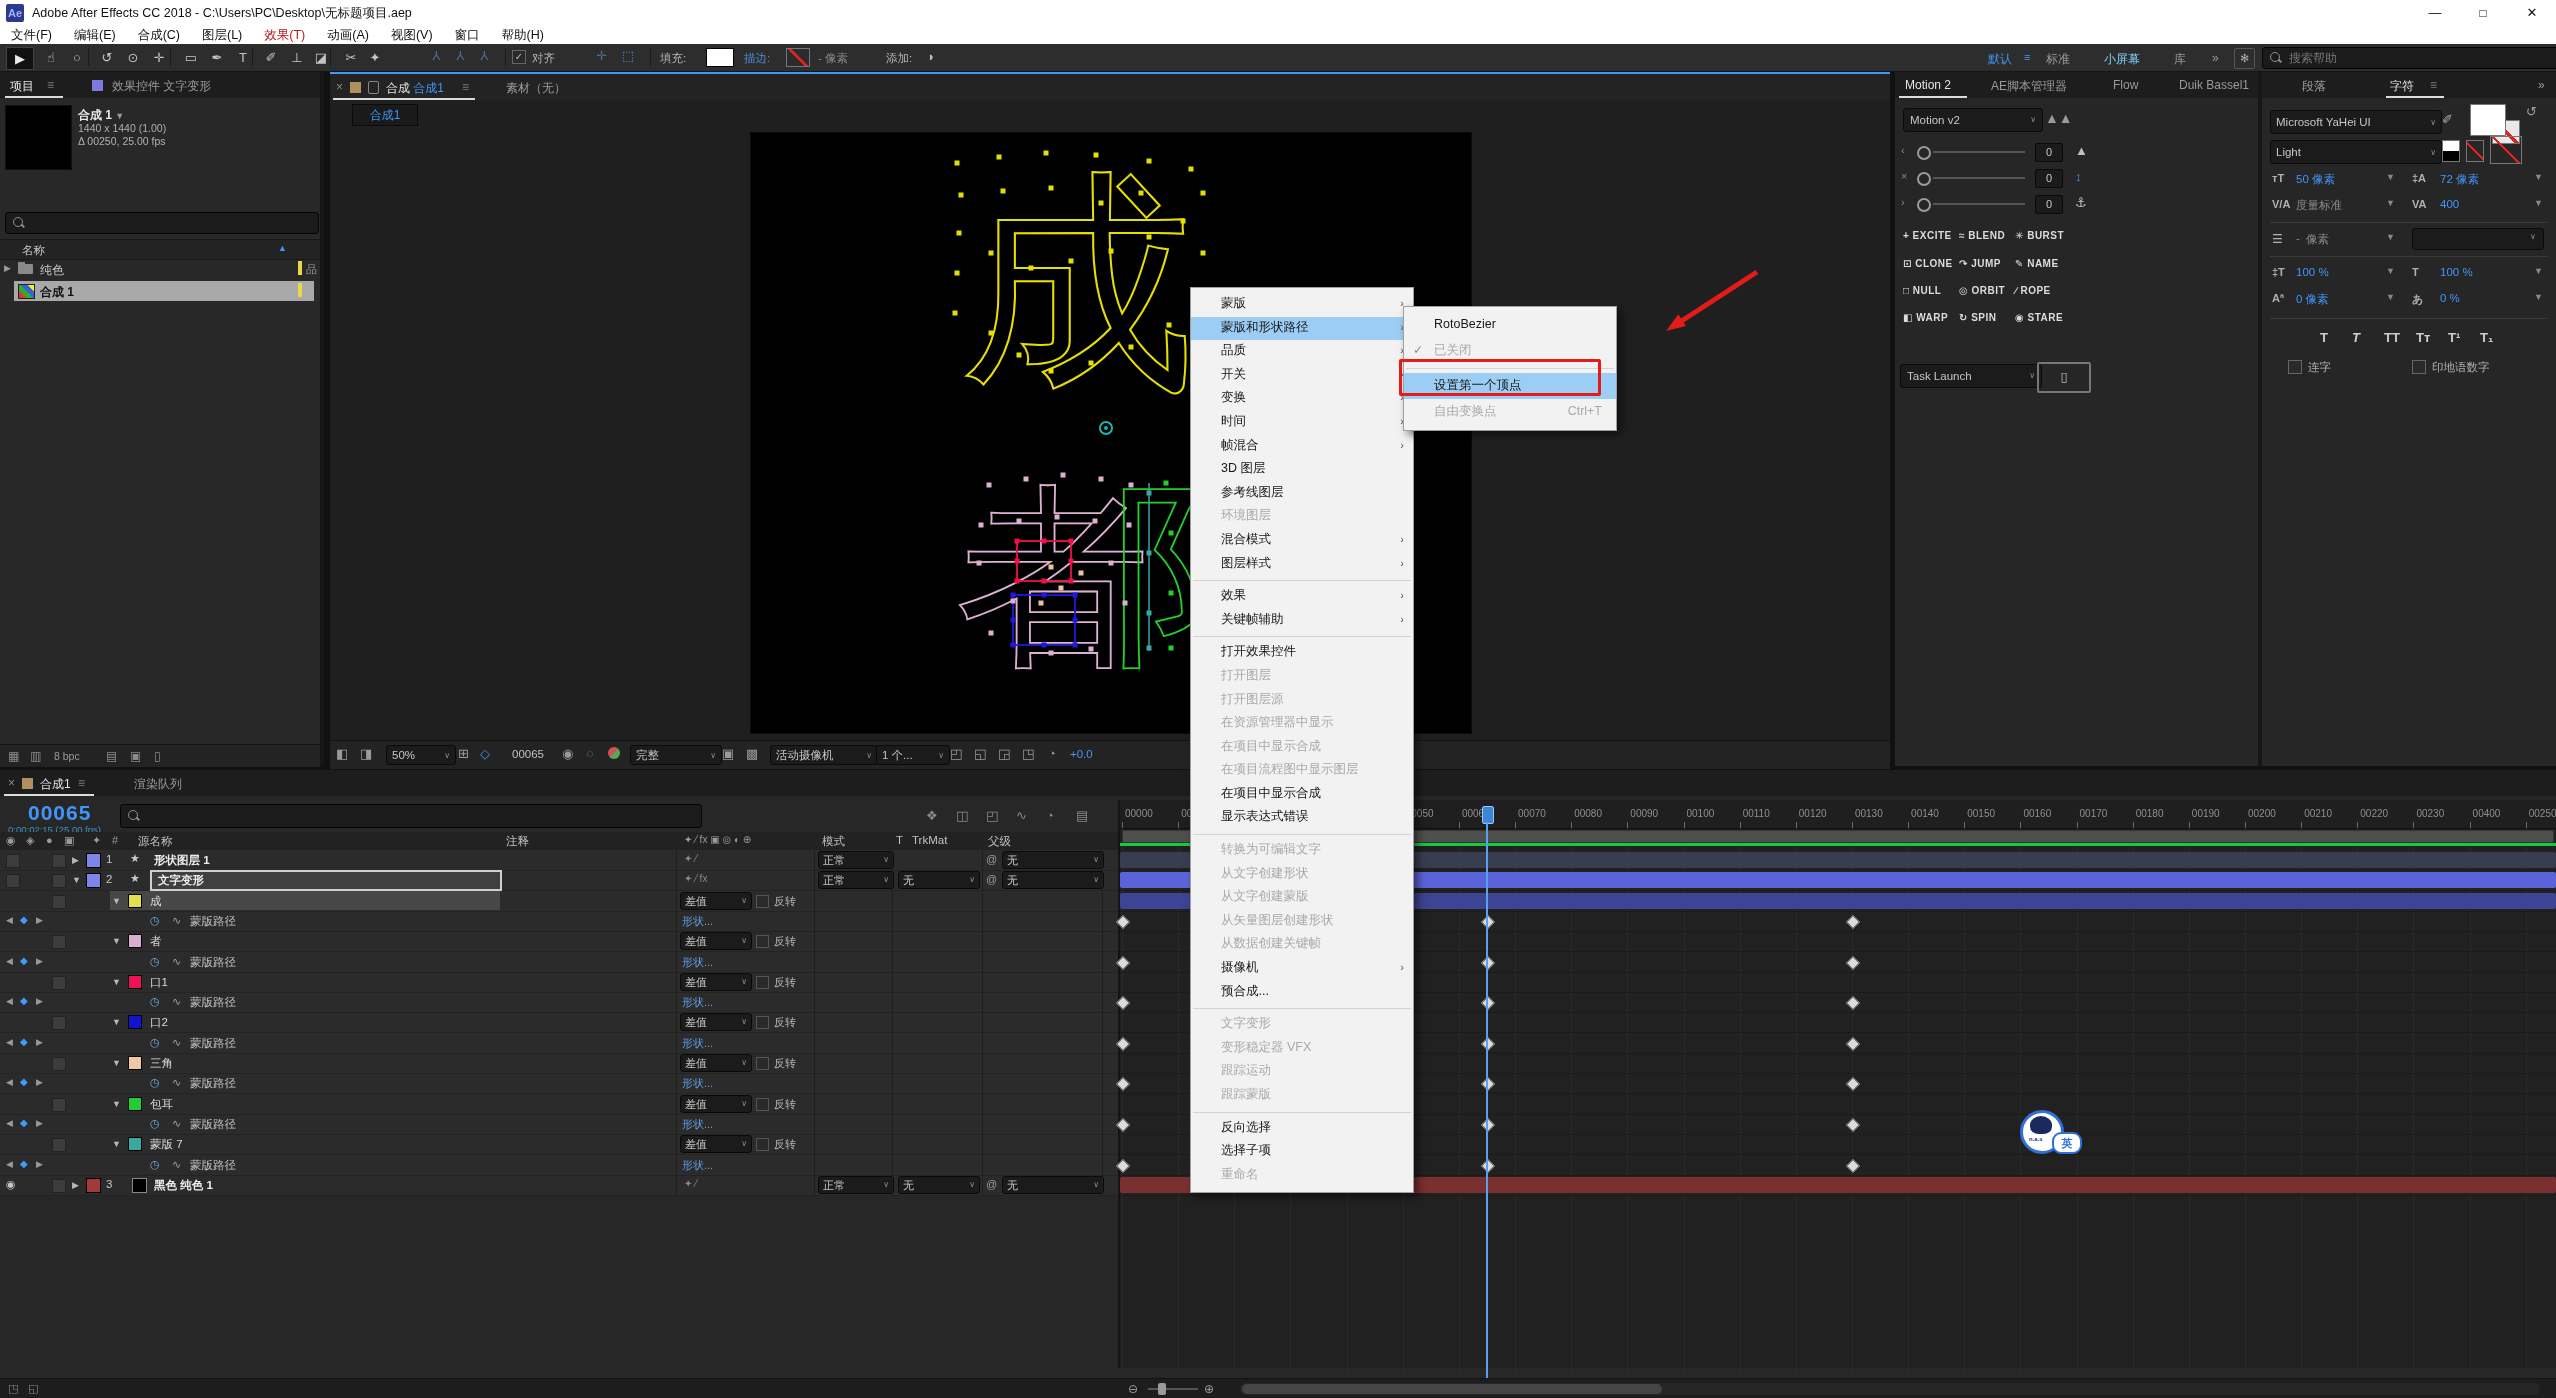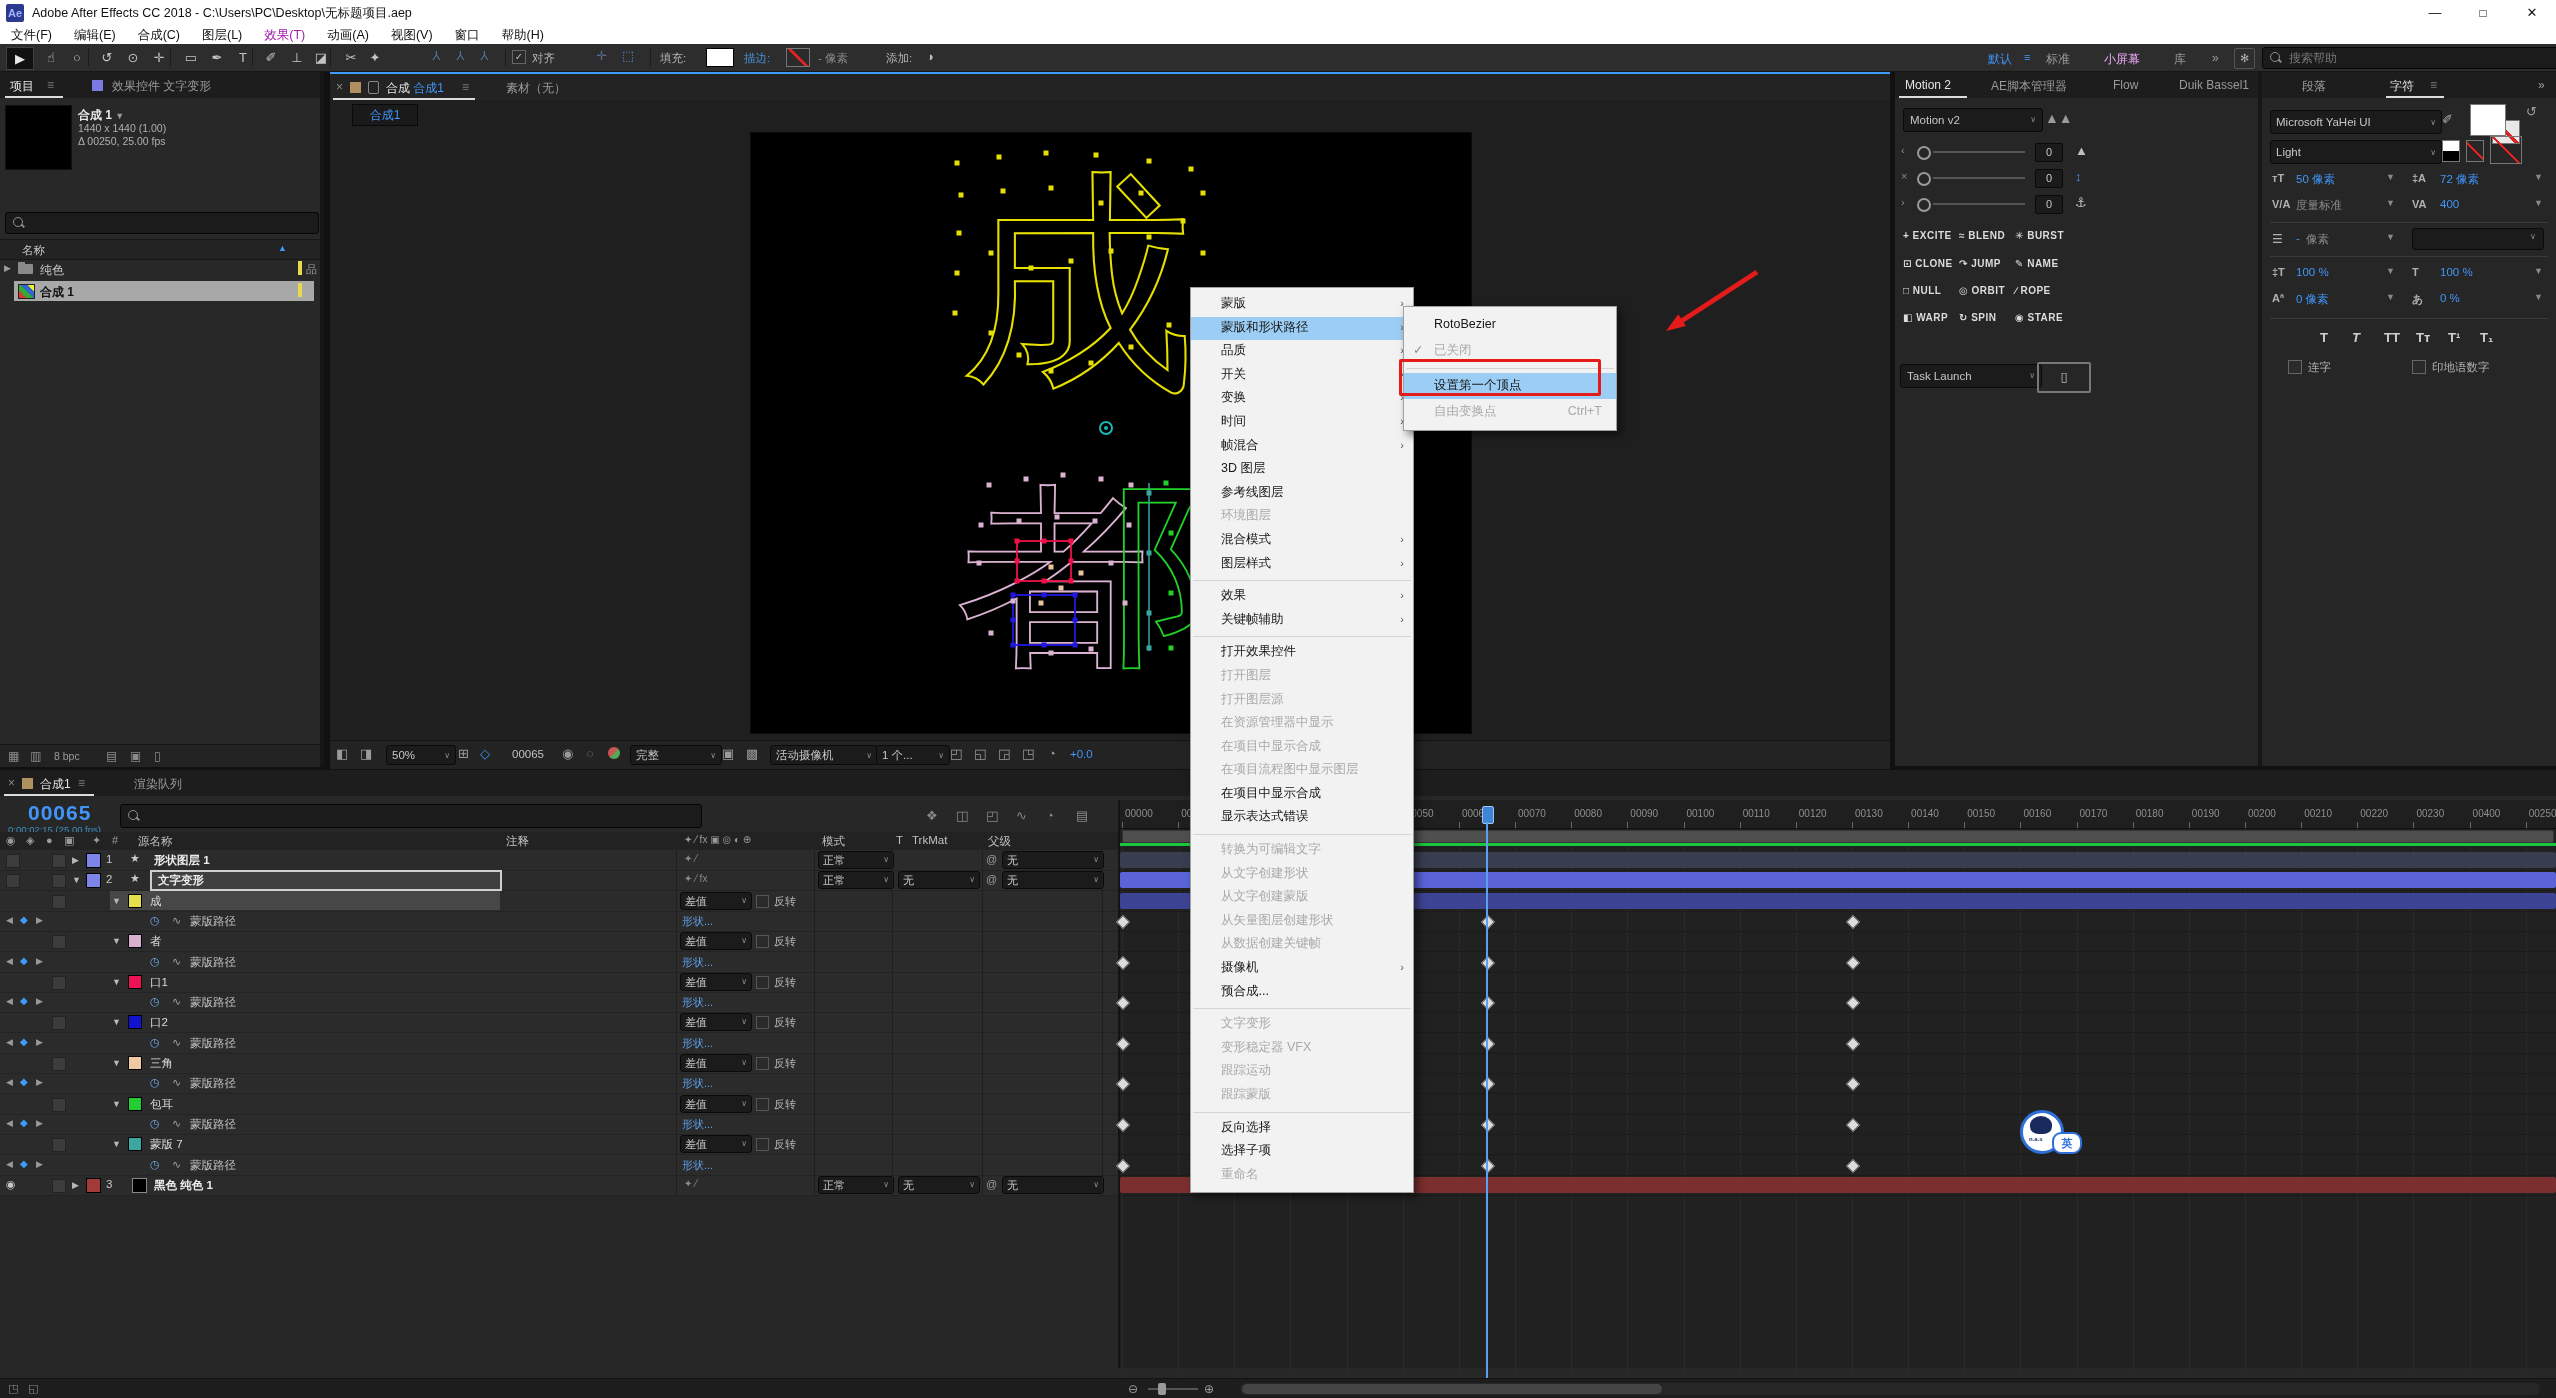--- a/index.html
+++ b/index.html
@@ -47,21 +47,21 @@
   <div class="p nosel" style="left:32px;top:5px;font-size:12.5px;color:#111;">Adobe After Effects CC 2018 - C:\Users\PC\Desktop\无标题项目.aep</div>
   <div class="p" style="left:2412px;top:0;width:46px;height:26px;text-align:center;line-height:26px;color:#111;font-size:13px;">—</div>
   <div class="p" style="left:2460px;top:0;width:46px;height:26px;text-align:center;line-height:26px;color:#111;font-size:12px;">□</div>
   <div class="p" style="left:2508px;top:0;width:48px;height:26px;text-align:center;line-height:26px;color:#111;font-size:13px;">✕</div>
 </div>
 <div id="menubar" class="p">
     <span style="padding: 0px 11px; font-size: 12.5px; color: rgb(17, 17, 17);">文件(F)</span>
     <span style="padding: 0px 11px; font-size: 12.5px; color: rgb(17, 17, 17);">编辑(E)</span>
     <span style="padding: 0px 11px; font-size: 12.5px; color: rgb(17, 17, 17);">合成(C)</span>
     <span style="padding: 0px 11px; font-size: 12.5px; color: rgb(17, 17, 17);">图层(L)</span>
-    <span style="padding: 0px 11px; font-size: 12.5px; color: #a21caf;">效果(T)</span>
+    <span style="padding: 0px 11px; font-size: 12.5px; color: #b91c1c;">效果(T)</span>
     <span style="padding: 0px 11px; font-size: 12.5px; color: rgb(17, 17, 17);">动画(A)</span>
     <span style="padding: 0px 11px; font-size: 12.5px; color: rgb(17, 17, 17);">视图(V)</span>
     <span style="padding: 0px 11px; font-size: 12.5px; color: rgb(17, 17, 17);">窗口</span>
     <span style="padding: 0px 11px; font-size: 12.5px; color: rgb(17, 17, 17);">帮助(H)</span>
   </div>
 <div id="toolbar" class="p">
   <input class="p srch" style="left: 2262px; top: 3px; width: 282px; height: 18px; padding-left: 26px;" placeholder="搜索帮助">
   <span class="mag" style="left:2270px;top:8px;"></span>
 <span style="position: absolute; left: 6px; top: 3px; width: 26px; height: 21px; text-align: center; line-height: 21px; font-size: 13px; color: rgb(234, 234, 234); background: rgb(17, 17, 17); border: 1px solid rgb(63, 63, 63);">▶</span>
     <span style="position: absolute; left: 38px; top: 3px; width: 26px; height: 21px; text-align: center; line-height: 21px; font-size: 13px; color: rgb(196, 196, 196);">☝</span>
@@ -92,21 +92,21 @@
     <span style="position: absolute; left: 622px; top: 4px; color: rgb(74, 144, 216);">⬚</span>
     <span style="position: absolute; left: 660px; top: 7px; font-size: 11.5px; color: rgb(180, 180, 180);">填充:</span>
     <div style="position: absolute; left: 706px; top: 4px; width: 26px; height: 17px; background: rgb(255, 255, 255); border: 1px solid rgb(0, 0, 0);"></div>
     <span style="position: absolute; left: 744px; top: 7px; font-size: 11.5px; color: rgb(74, 144, 216);">描边:</span>
     <div style="position: absolute; left: 786px; top: 4px; width: 22px; height: 17px; background: linear-gradient(45deg, transparent 44%, rgb(221, 34, 34) 44%, rgb(221, 34, 34) 56%, transparent 56%) rgb(43, 43, 43); border: 1px solid rgb(119, 119, 119);"></div>
     <span style="position: absolute; left: 818px; top: 7px; font-size: 11.5px; color: rgb(138, 138, 138);">- 像素</span>
     <span style="position: absolute; left: 886px; top: 7px; font-size: 11.5px; color: rgb(180, 180, 180);">添加:</span>
     <span style="position: absolute; left: 926px; top: 5px; color: rgb(187, 187, 187);">◑</span>
     <span style="position: absolute; left: 1988px; top: 7px; font-size: 12px; color: rgb(64, 150, 250);">默认</span>
     <span style="position: absolute; left: 2046px; top: 7px; font-size: 12px; color: rgb(154, 154, 154);">标准</span>
-    <span style="position: absolute; left: 2104px; top: 7px; font-size: 12px; color: #f0abfc;">小屏幕</span>
+    <span style="position: absolute; left: 2104px; top: 7px; font-size: 12px; color: #7dd3fc;">小屏幕</span>
     <span style="position: absolute; left: 2174px; top: 7px; font-size: 12px; color: rgb(154, 154, 154);">库</span>
     <span style="position: absolute; left: 2024px; top: 7px; font-size: 11px; color: rgb(64, 150, 250);">≡</span>
     <span style="position: absolute; left: 2212px; top: 7px; font-size: 12px; color: rgb(154, 154, 154);">»</span>
     <div style="position: absolute; left: 2234px; top: 4px; width: 19px; height: 19px; border: 1px solid rgb(85, 85, 85); border-radius: 2px; color: rgb(170, 170, 170); text-align: center; line-height: 18px; font-size: 11px;">✻</div>
   </div>
 
 <div id="project" class="p panel" style="left:0;top:72px;width:320px;height:694px;background:#282828;border-right:4px solid #161616;">
   <div class="p" style="left:0;top:0;width:320px;height:26px;background:#1d1d1d;"></div>
   <span class="tabtxt tabactive" style="left:10px;">项目</span>
   <span class="tabtxt" style="left:47px;color:#777;">≡</span>

